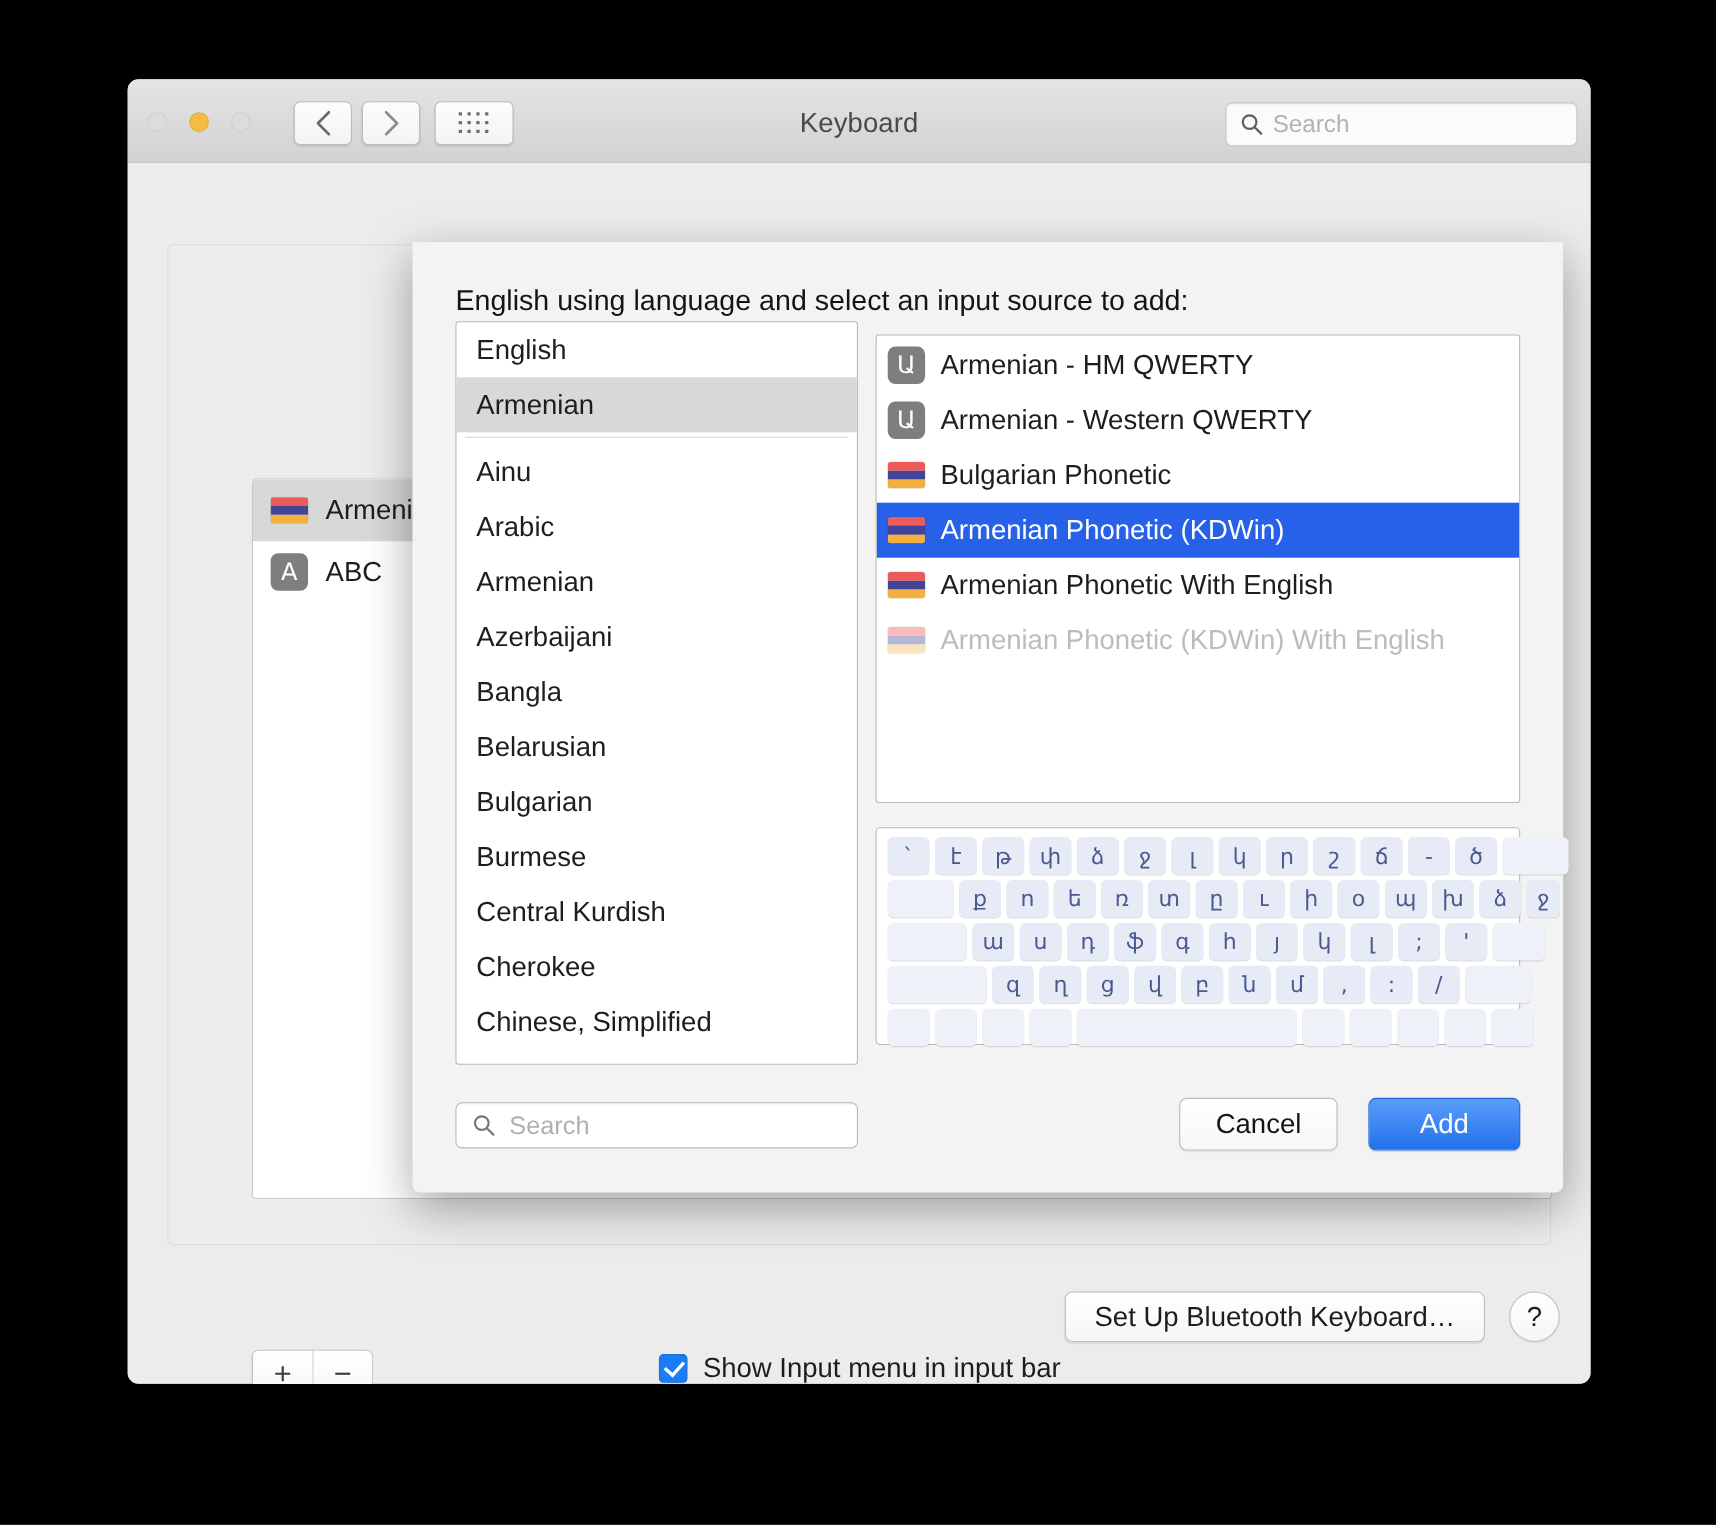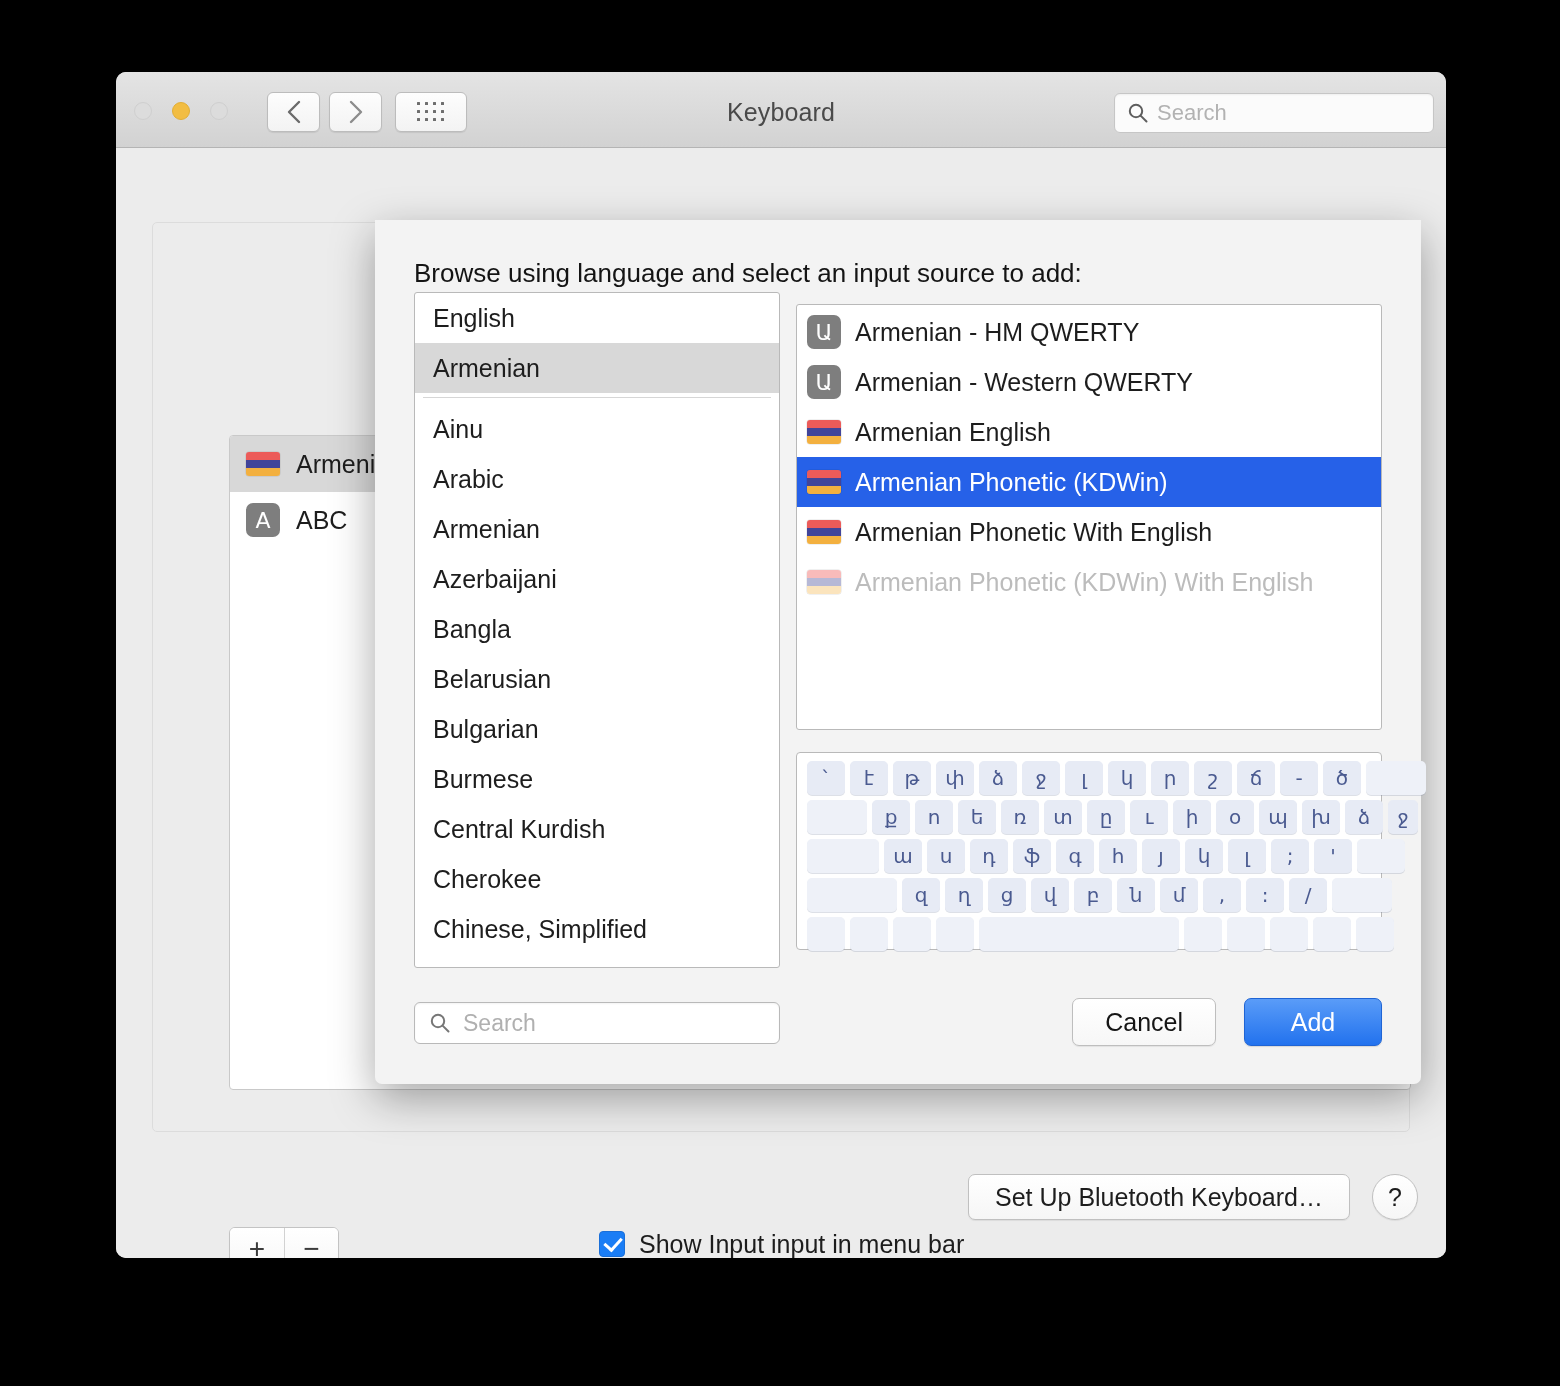--- a/index.html
+++ b/index.html
@@ -358,35 +358,35 @@
       </div>
 
       <div class="pm">
         <div>+</div>
         <div>−</div>
       </div>
 
       <div class="checks">
         <div class="checkrow">
           <span class="cbox on"></span>
-          <span class="clbl">Show Input input in menu bar</span>
+          <span class="clbl">Show Input menu in input bar</span>
         </div>
 
       </div>
 
     </div>
 
     <div class="btbtn">Set Up Bluetooth Keyboard…</div>
     <div class="helpbtn">?</div>
 
   </div>
 
   <div class="sheet">
 
-    <div class="sheet-title">Browse using language and select an input source to add:</div>
+    <div class="sheet-title">English using language and select an input source to add:</div>
 
     <div class="lang-list">
       <div class="lang-item">
         <span>English</span>
       </div>
       <div class="lang-item sel">
         <span>Armenian</span>
       </div>
       <div class="lang-sep"></div>
       <div class="lang-item">
@@ -440,21 +440,21 @@
       <div class="src-item">
         <span class="sqicon">Ա</span>
         <span class="lbl">Armenian - Western QWERTY</span>
       </div>
       <div class="src-item">
         <span class="flag">
             <span class="s1"></span>
             <span class="s2"></span>
             <span class="s3"></span>
           </span>
-        <span class="lbl">Armenian English</span>
+        <span class="lbl">Bulgarian Phonetic</span>
       </div>
       <div class="src-item sel">
         <span class="flag">
             <span class="s1"></span>
             <span class="s2"></span>
             <span class="s3"></span>
           </span>
         <span class="lbl">Armenian Phonetic (KDWin)</span>
       </div>
       <div class="src-item">

